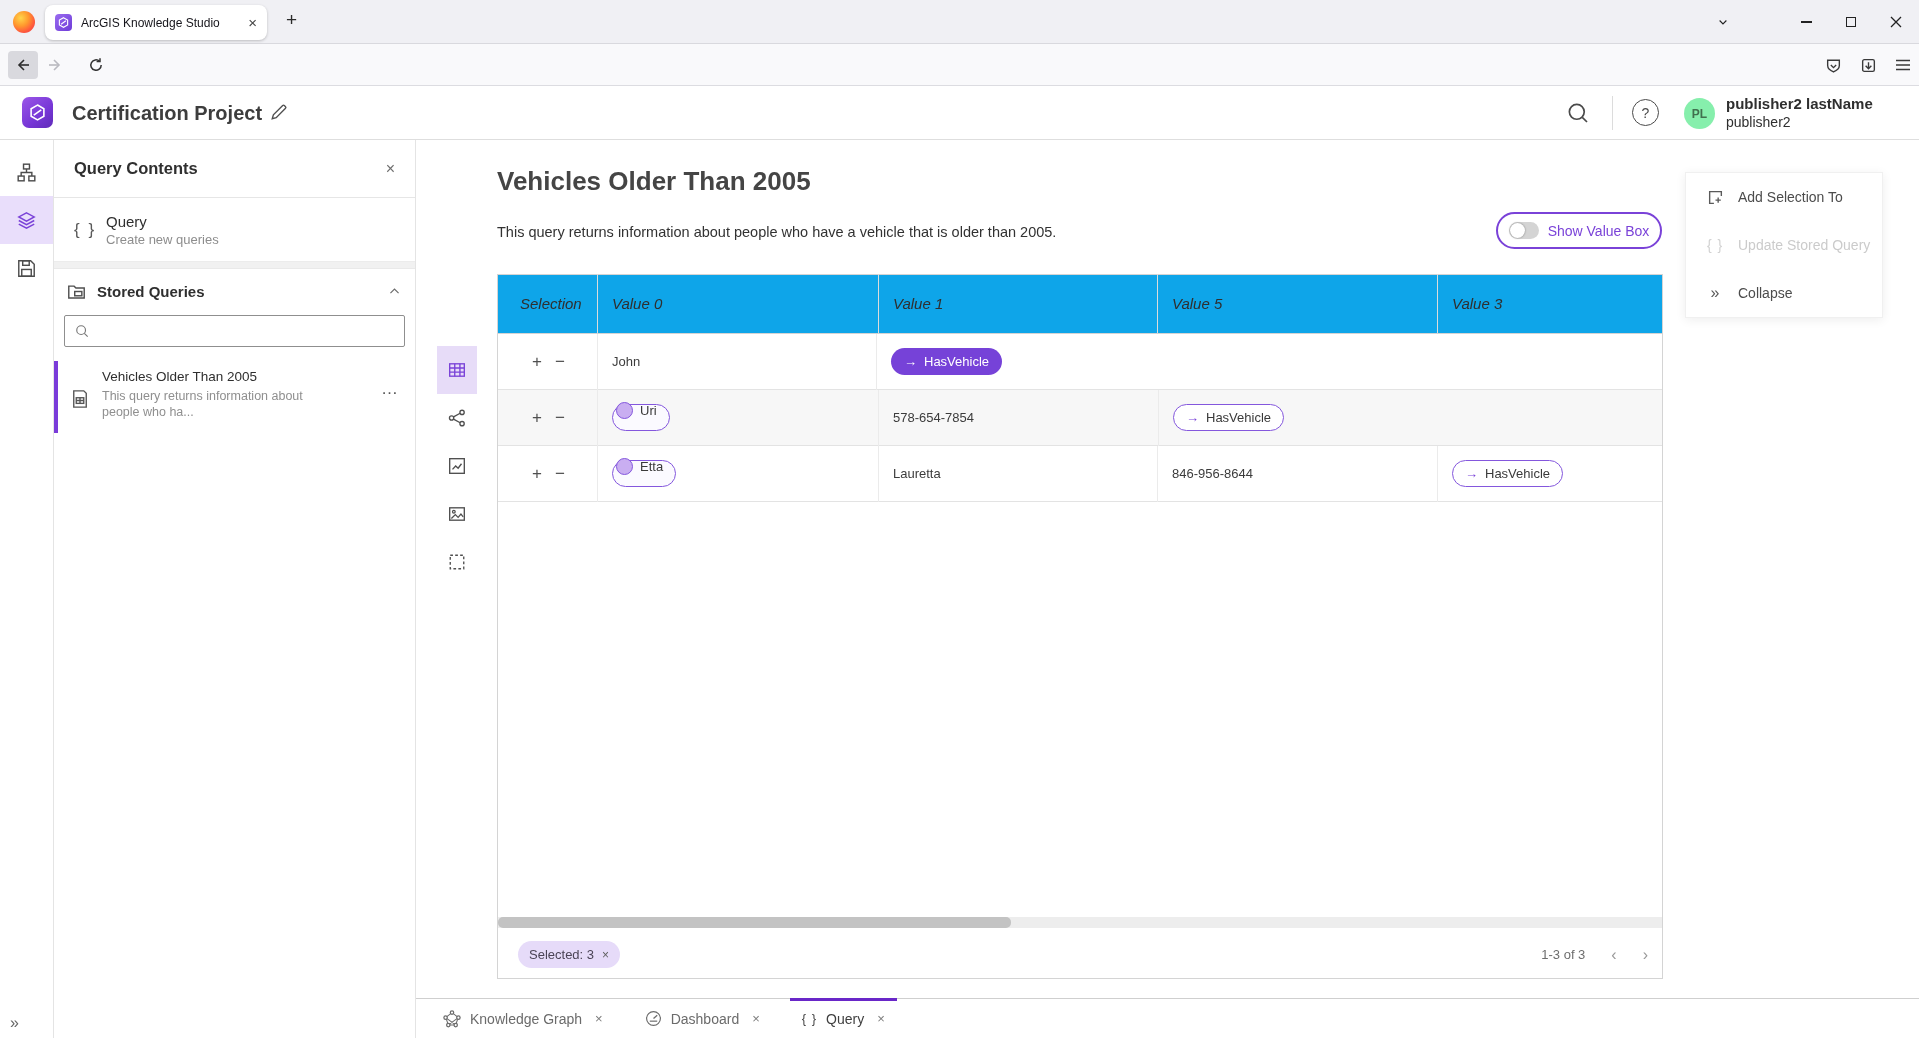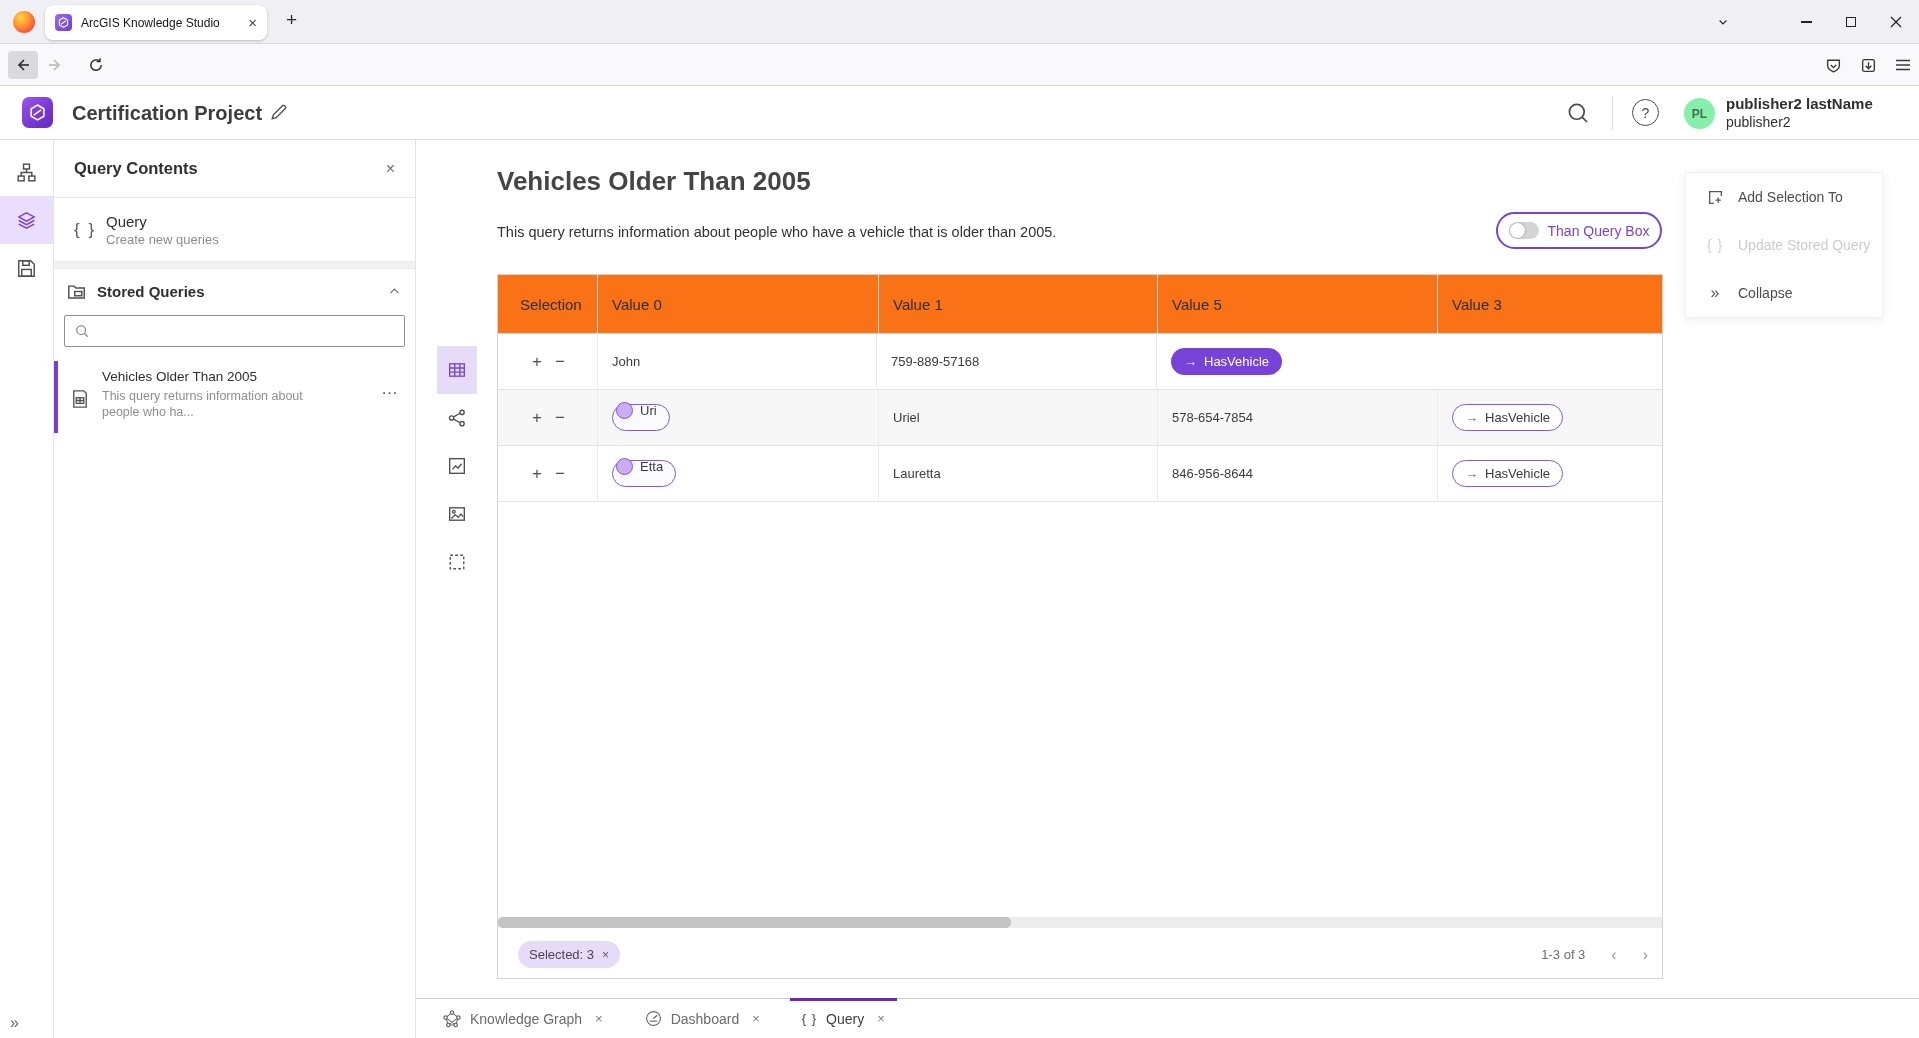--- a/index.html
+++ b/index.html
@@ -93,21 +93,21 @@
   .sw-track { width:30px; height:17px; border-radius:9px; background:#d4d4d4; position:relative; flex:none; }
   .sw-knob { position:absolute; left:1px; top:1px; width:15px; height:15px; border-radius:50%; background:#fff; box-shadow:0 0 2px rgba(0,0,0,.45); }
   .sqb-label { font-size:14px; color:#7a42d8; }
 
   .vtoolbar { position:absolute; left:21px; top:206px; width:40px; }
   .vt-item { width:40px; height:48px; display:flex; align-items:center; justify-content:center; color:#4f4f4f; }
   .vt-item.sel { background:#e7dcf8; color:#7a42d8; }
 
   .tbl { position:absolute; left:81px; top:134px; width:1166px; height:705px; border:1px solid #d4d4d4; background:#fff; }
   .tr { display:flex; width:100%; }
-  .thead { height:59px; background:#f97316; border-bottom:1px solid #d4d4d4; align-items:center; }
+  .thead { height:59px; background:#0ea5e9; border-bottom:1px solid #d4d4d4; align-items:flex-end;font-style:italic; }
   .th { font-size:15px; color:#2f2f2f; padding-left:14px; border-right:1px solid #dcdcdc; height:59px; display:flex; align-items:center; }
   .th:last-child { border-right:0; }
   .row { height:56px; border-bottom:1px solid #e3e3e3; align-items:center; }
   .row.alt { background:#f7f7f7; }
   .td { height:56px; display:flex; align-items:center; border-right:1px solid #ebebeb; padding-left:14px; font-size:13px; color:#3c3c3c; }
   .td:last-child { border-right:0; }
   .c0 { width:100px; } .c1 { width:281px; } .c2 { width:279px; } .c3 { width:280px; } .c4 { width:224px; }
   .td.c0 { padding-left:34px; gap:13px; font-size:17px; color:#4f4f4f; }
   .pm { line-height:1; }
   .pill { display:inline-flex; align-items:center; height:27px; border-radius:14px; font-size:13px; }
@@ -347,21 +347,21 @@
 </div>
 
 <div class="main">
   <div class="main-title">Vehicles Older Than 2005</div>
   <div class="main-desc">This query returns information about people who have a vehicle that is older than 2005.</div>
 
   <div class="sqb-btn">
     <span class="sw-track">
         <span class="sw-knob"></span>
       </span>
-    <span class="sqb-label">Than Query Box</span>
+    <span class="sqb-label">Show Value Box</span>
   </div>
 
   <div class="vtoolbar">
     <div class="vt-item sel">
       <svg width="18" height="18" viewBox="0 0 16 16">
           <rect x="1.5" y="2.5" width="13" height="11" fill="none" stroke="currentColor" stroke-width="1.2"></rect>
           <path d="M1.5 6.2h13M1.5 9.9h13M6 2.5v11M10.6 2.5v11" stroke="currentColor" stroke-width="1.2"></path>
         </svg>
     </div>
     <div class="vt-item">
@@ -400,41 +400,39 @@
       <div class="th c3">Value 5</div>
       <div class="th c4">Value 3</div>
     </div>
 
     <div class="tr row">
       <div class="td c0">
           <span class="pm">+</span>
           <span class="pm">−</span>
         </div>
       <div class="td c2">John</div>
-      <div class="td c3">759-889-57168</div>
       <div class="td c4">
           <span class="pill rel filled">
             <span class="arw">→</span>
             <span>HasVehicle</span>
           </span>
         </div>
     </div>
 
     <div class="tr row alt">
       <div class="td c0">
           <span class="pm">+</span>
           <span class="pm">−</span>
         </div>
       <div class="td c1">
           <span class="pill ent outline">
             <span class="dot"></span>
             <span>Uri</span>
           </span>
         </div>
-      <div class="td c2">Uriel</div>
       <div class="td c3">578-654-7854</div>
       <div class="td c4">
           <span class="pill rel outline">
             <span class="arw">→</span>
             <span>HasVehicle</span>
           </span>
         </div>
     </div>
 
     <div class="tr row">

